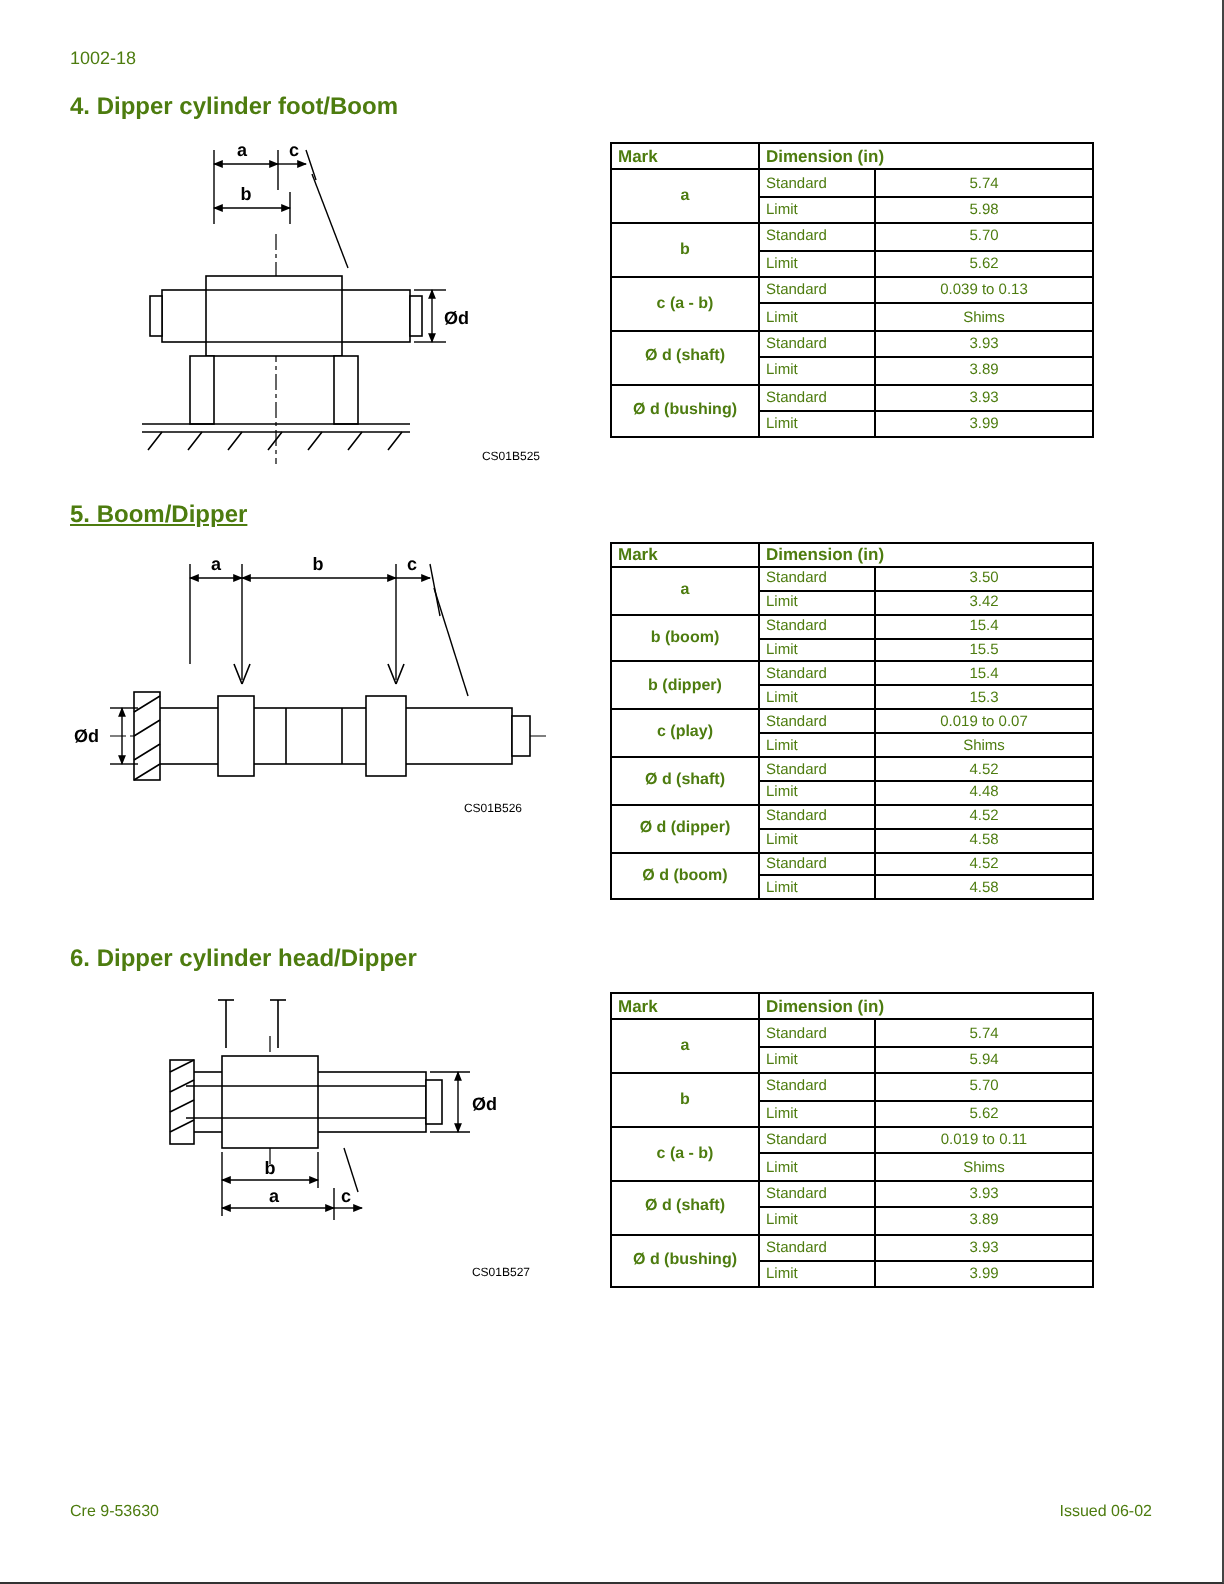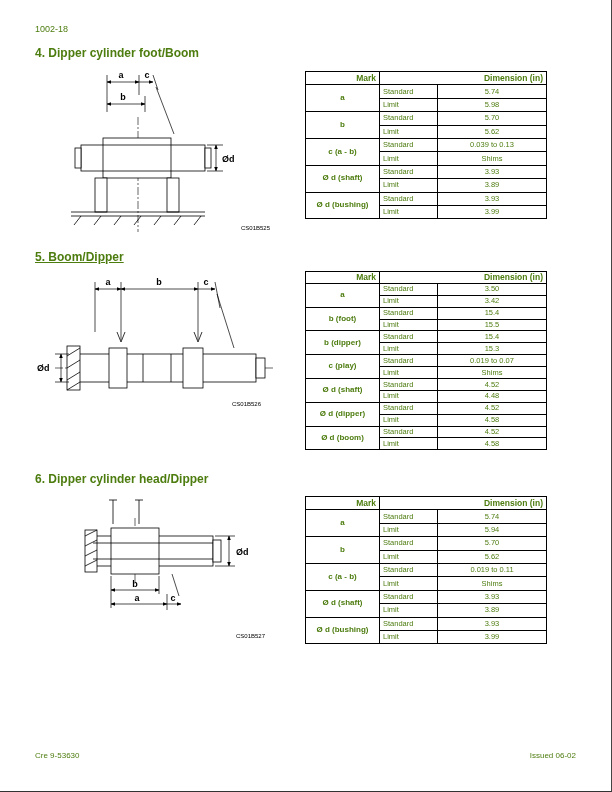--- a/index.html
+++ b/index.html
@@ -33,21 +33,21 @@
   #tbl-5 { top:271px; }
   #tbl-6 { top:496px; }
   table.spec { border-collapse:collapse; width:100%; table-layout:fixed; }
   table.spec col.c1 { width:74px; }
   table.spec col.c2 { width:58px; }
   table.spec col.c3 { width:109px; }
   table.spec th, table.spec td {
     border:1px solid #000; padding:0 3px; line-height:1.05;
     font-size:7.5px; overflow:hidden; white-space:nowrap;
   }
-  table.spec th { font-size:8.5px; font-weight:bold; text-align:right; }
+  table.spec th { font-size:8.5px; font-weight:bold; text-align:left; }
   table.spec td.cell-mark { font-size:8px; font-weight:bold; text-align:center; }
   table.spec td.cell-label { text-align:left; }
   table.spec td.cell-value { text-align:center; }
   .t46 th, .t46 td { height:13.4px; }
   .t5 th,  .t5 td  { height:11.9px; }
 
   .footer-left  { position:absolute; left:35px;  top:751px; font-size:8px; }
   .footer-right { position:absolute; right:35px; top:751px; font-size:8px; }
 </style>
 </head>
@@ -219,21 +219,21 @@
           <tr class="row-standard">
             <td class="cell-mark" rowspan="2">a</td>
             <td class="cell-label">Standard</td>
             <td class="cell-value">3.50</td>
           </tr>
           <tr class="row-limit">
             <td class="cell-label">Limit</td>
             <td class="cell-value">3.42</td>
           </tr>
           <tr class="row-standard">
-            <td class="cell-mark" rowspan="2">b (foot)</td>
+            <td class="cell-mark" rowspan="2">b (boom)</td>
             <td class="cell-label">Standard</td>
             <td class="cell-value">15.4</td>
           </tr>
           <tr class="row-limit">
             <td class="cell-label">Limit</td>
             <td class="cell-value">15.5</td>
           </tr>
           <tr class="row-standard">
             <td class="cell-mark" rowspan="2">b (dipper)</td>
             <td class="cell-label">Standard</td>

